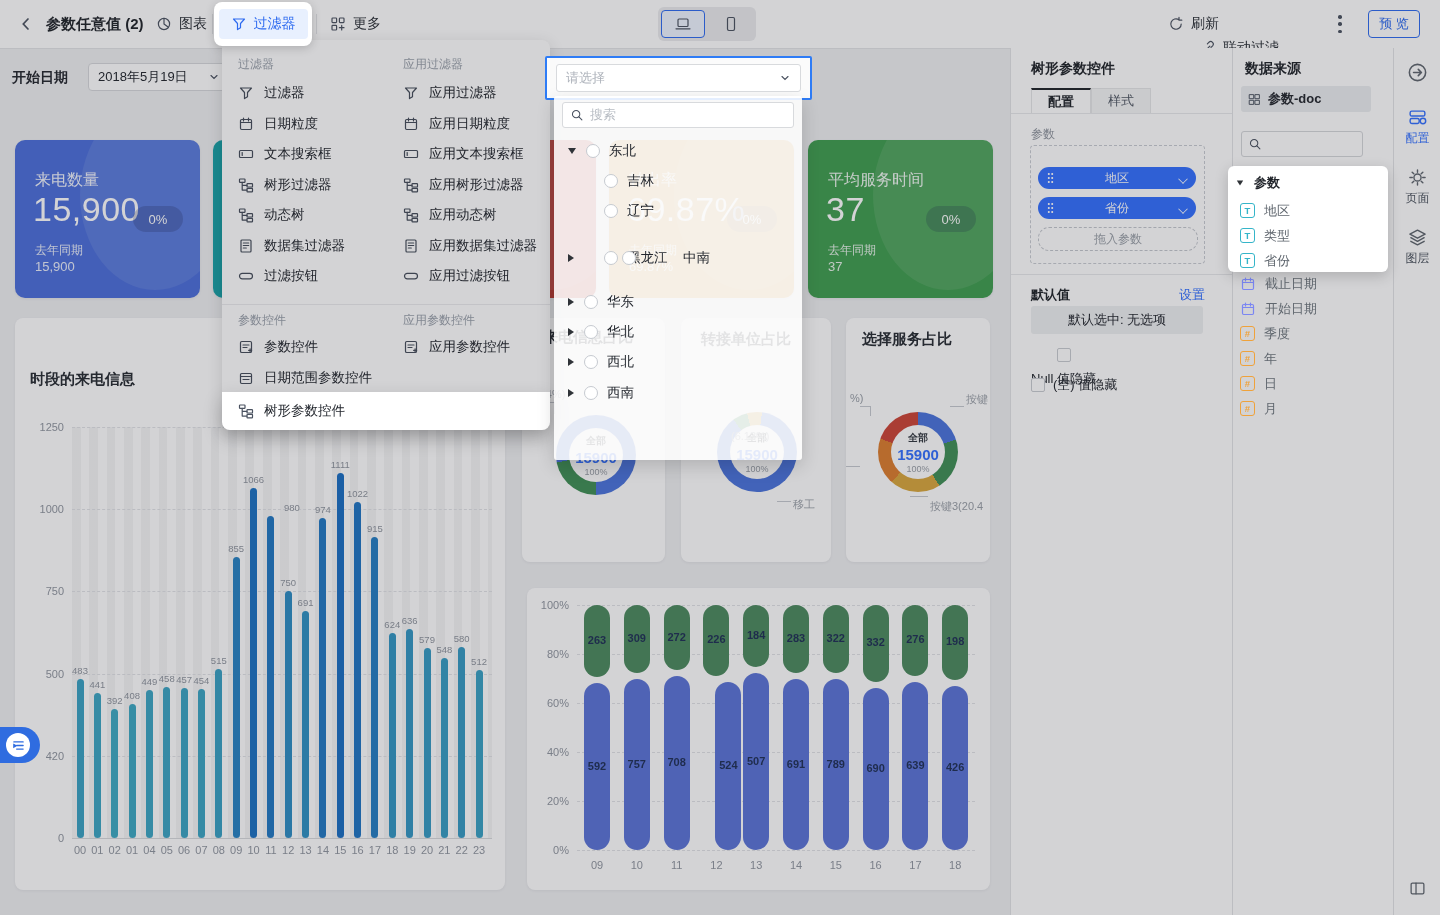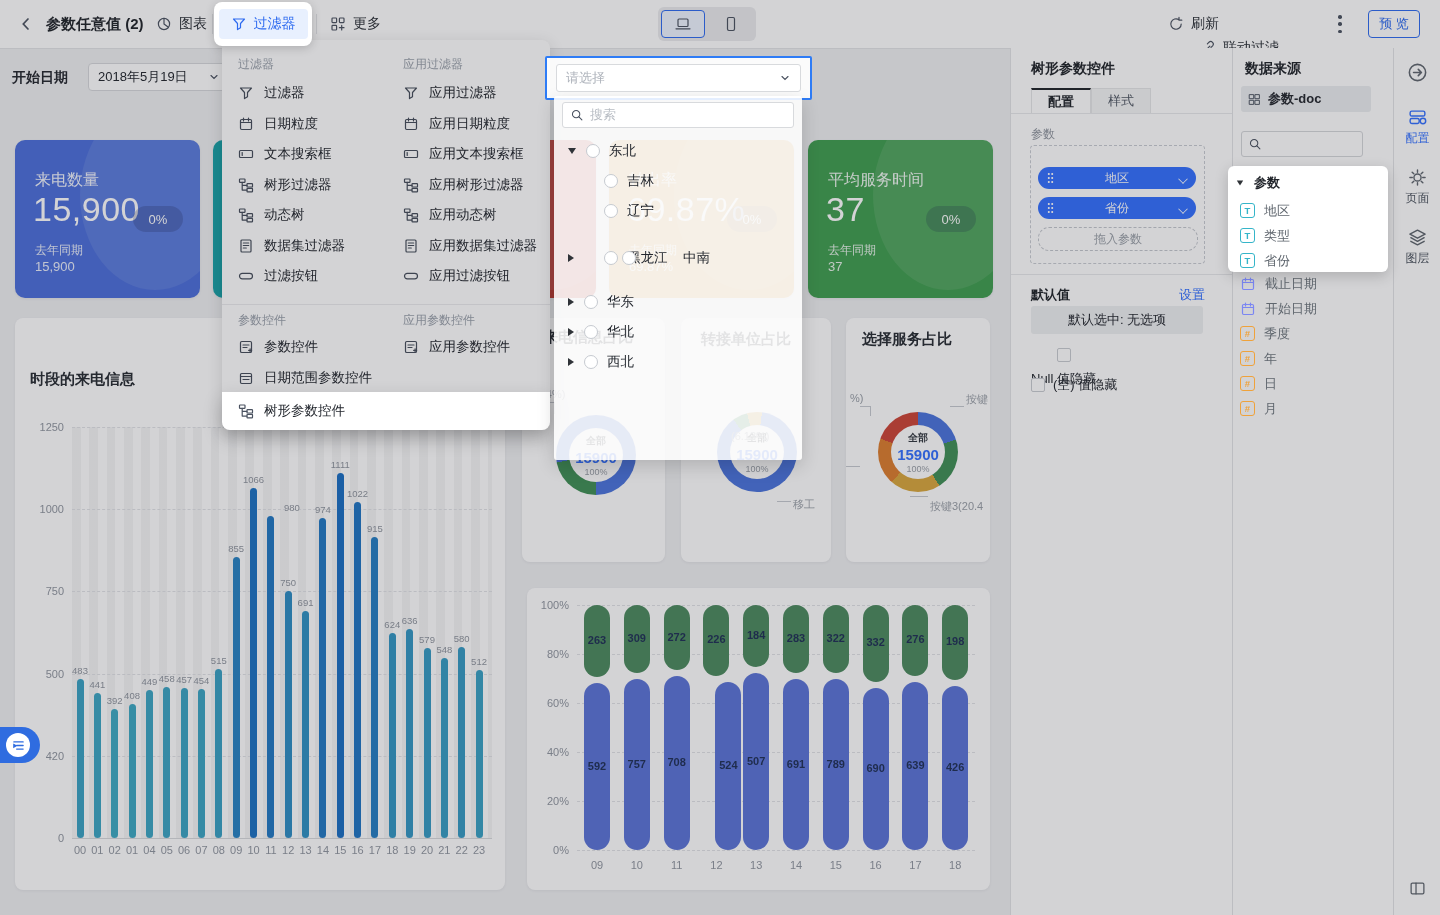--- a/index.html
+++ b/index.html
@@ -788,20 +788,25 @@
         <div class="tree-row" style="top: 181.2px;">
           <span class="tri-r" style="margin-left: 14px;"></span>
           <span class="radio" style="margin-left: 10px;"></span>
           <span class="tree-lab">华北</span>
         </div>
         <div class="tree-row" style="top: 211.4px;">
           <span class="tri-r" style="margin-left: 14px;"></span>
           <span class="radio" style="margin-left: 10px;"></span>
           <span class="tree-lab">西北</span>
         </div>
+        <div class="tree-row" style="top: 241.6px;">
+          <span class="tri-r" style="margin-left: 14px;"></span>
+          <span class="radio" style="margin-left: 10px;"></span>
+          <span class="tree-lab">西南</span>
+        </div>
       </div>
   </div>
 
   <div class="dp-spot">
     <div class="folder-row" style="position:absolute;left:8px;top:8px;">
       <span class="tri-d" style="transform:scale(.8);"></span>
       <span>参数</span>
     </div>
     <div id="dp-spot-fields">
         <div class="field-row" style="left: 12px; top: 32px;">

